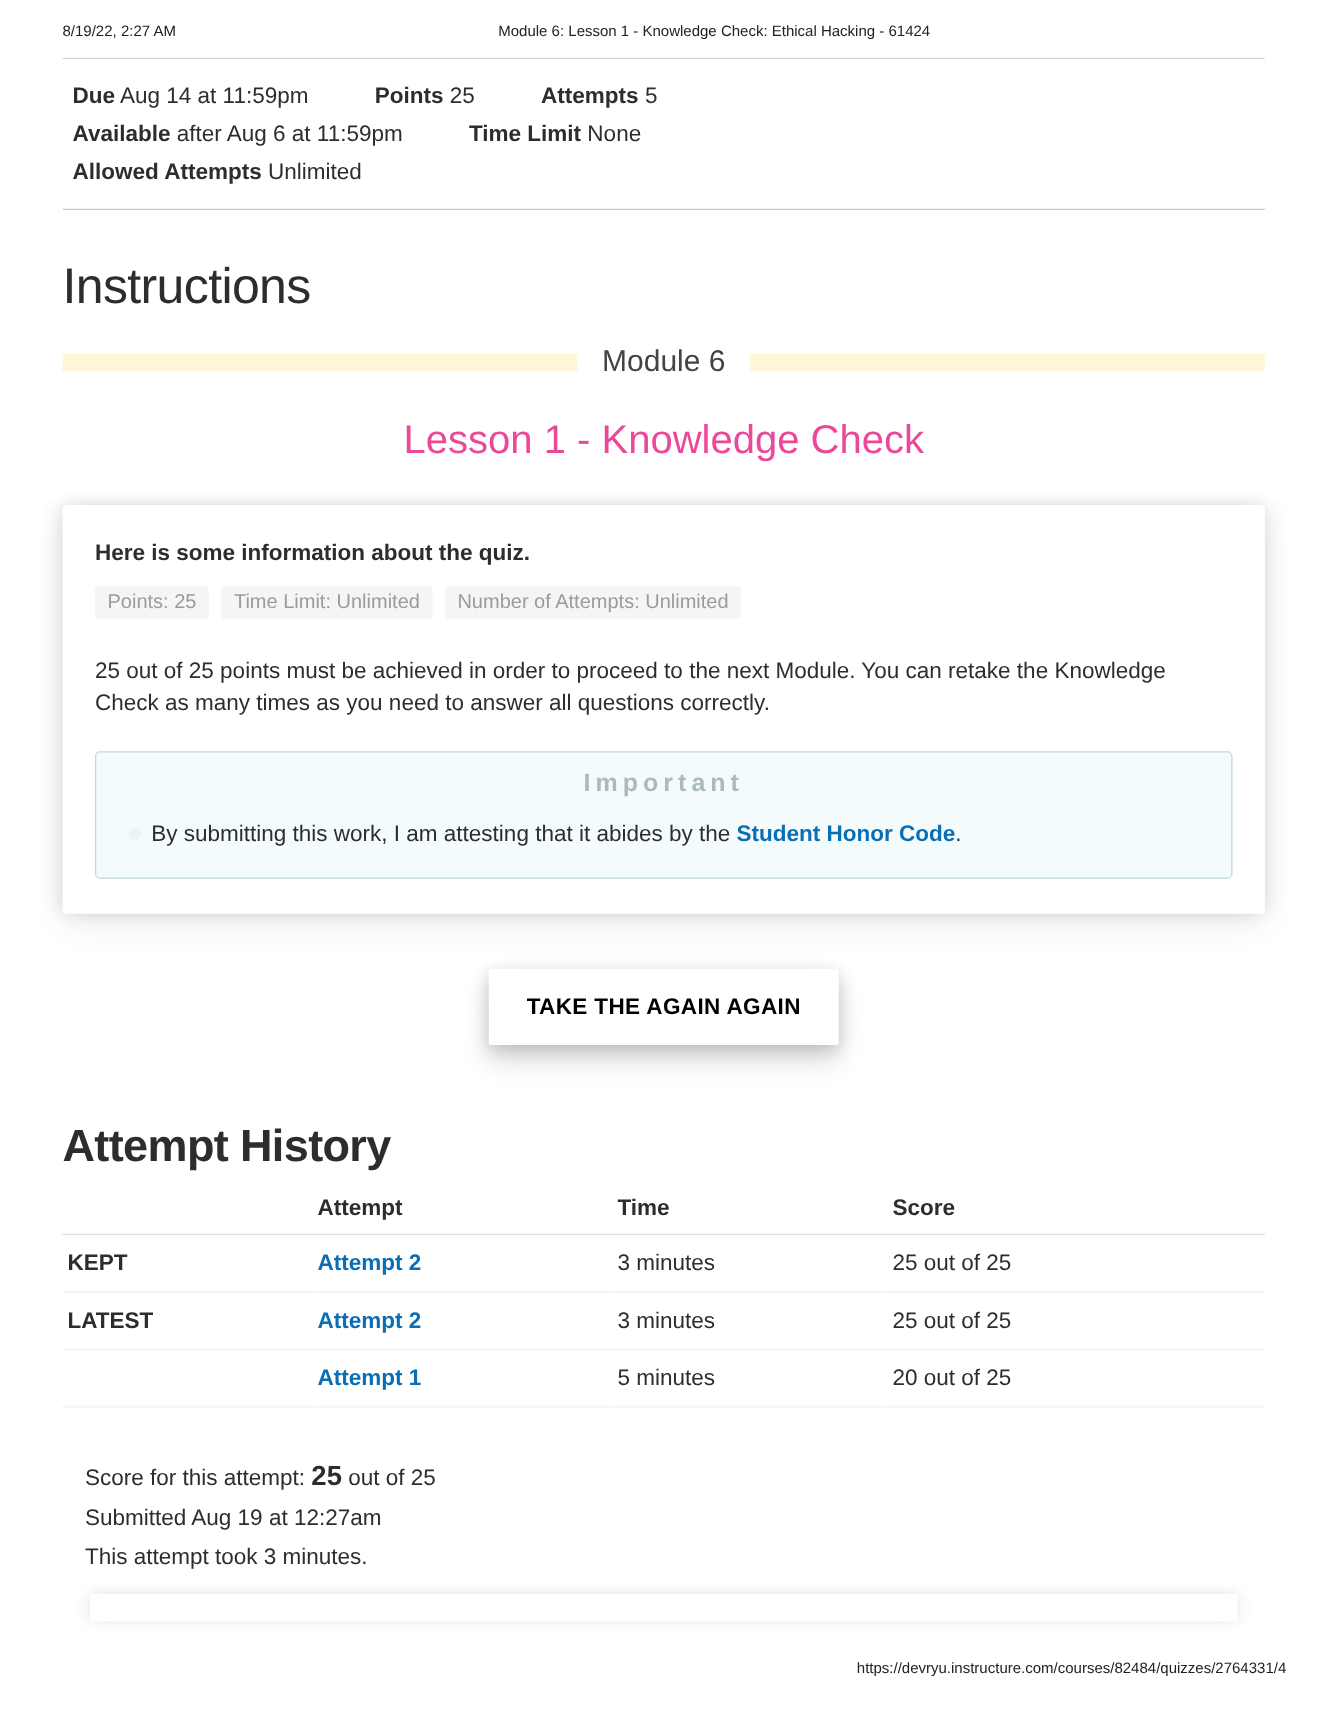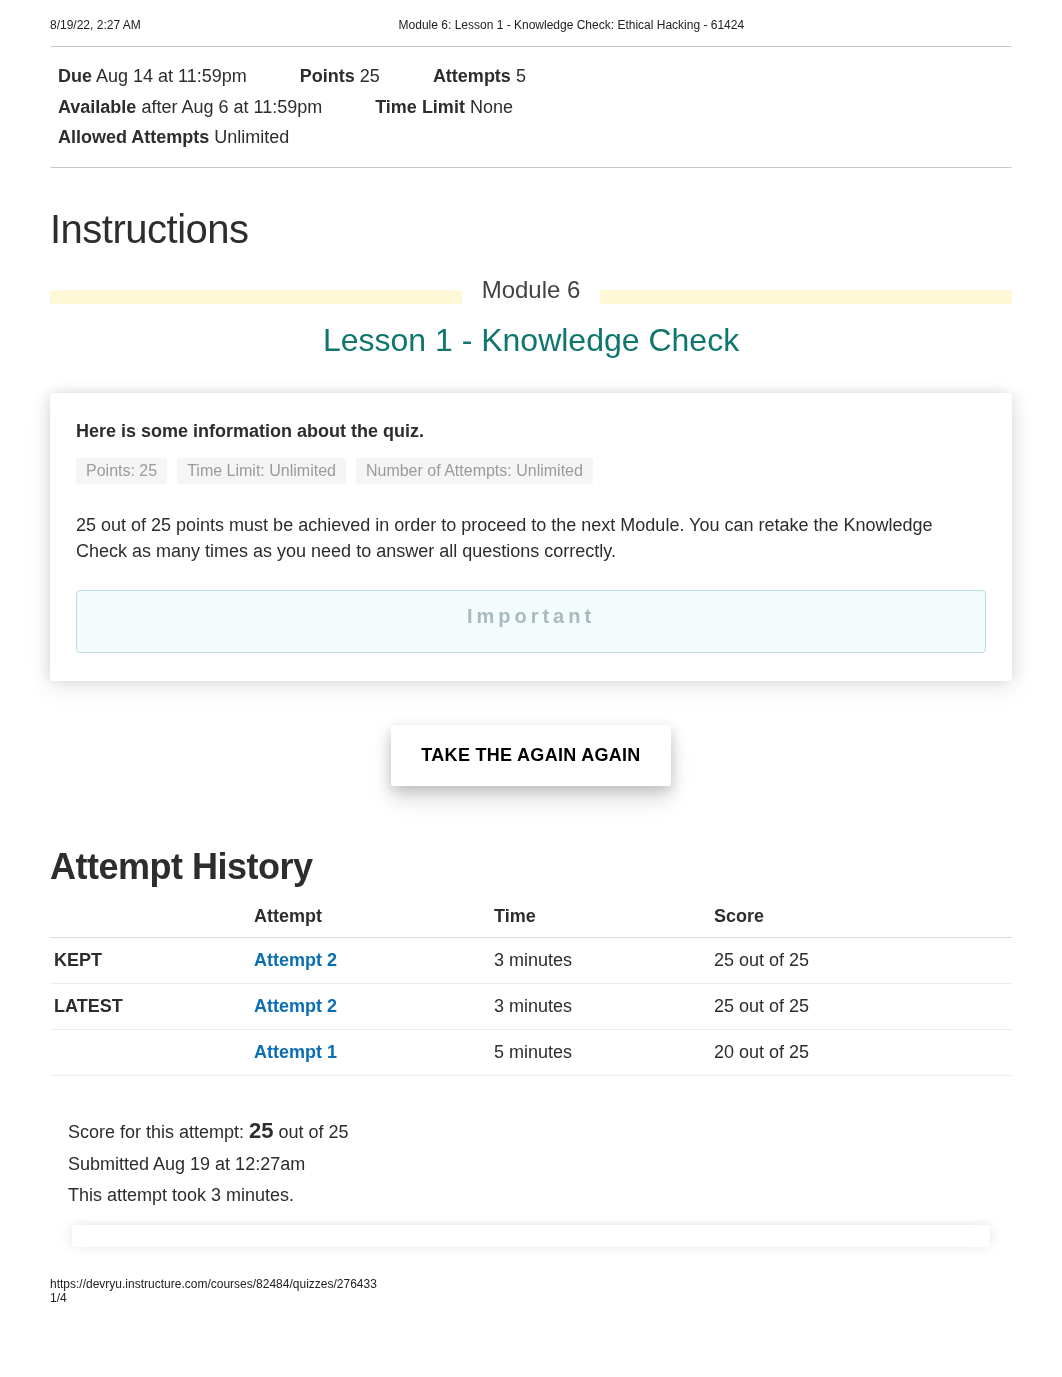--- a/index.html
+++ b/index.html
@@ -35,43 +35,43 @@
   .meta-item { display: inline; white-space: nowrap; }
   h1.instructions {
     font-family: "Arial Black", Arial, sans-serif;
     font-weight: 400;
     font-size: 40px;
     margin-top: 39px;
     letter-spacing: -0.5px;
   }
   .module-row {
     display: flex;
-    align-items: flex-end;
+    align-items: center;
     justify-content: center;
     margin-top: 24px;
     gap: 20px;
   }
   .yellow-bar {
     flex: 1;
     height: 14px;
     background: #fff7d6;
   }
   .module-label {
     font-family: Arial, sans-serif;
     font-size: 24px;
     color: #444;
     font-weight: 400;
   }
   .lesson-title {
     text-align: center;
     font-family: Arial, sans-serif;
-    color: #0f766e;
+    color: #ec4899;
     font-size: 32px;
     font-weight: 400;
-    margin-top: 18px;
+    margin-top: 29px;
     letter-spacing: 0;
   }
   .info-card {
     margin-top: 34px;
     border-radius: 3px;
     padding: 28px 26px 28px 26px;
     box-shadow:
       -2px -2px 10px rgba(0,0,0,0.03),
       -6px 0 14px rgba(0,0,0,0.05),
       6px 0 14px rgba(0,0,0,0.05),
@@ -195,21 +195,20 @@
     border-radius: 2px 2px 0 0;
     box-shadow: 0 -2px 4px rgba(0,0,0,0.02), -4px 0 12px rgba(0,0,0,0.05), 4px 0 12px rgba(0,0,0,0.05);
     background: #fff;
   }
   .print-footer {
     display: flex;
     justify-content: flex-end;
     font-size: 12px;
     color: #222;
     padding: 30px 33px 16px 50px;
-    flex-direction: column;
   }
 </style>
 </head>
 <body>
 
 <div class="print-header">
   <span>8/19/22, 2:27 AM</span>
   <span class="center">Module 6: Lesson 1 - Knowledge Check: Ethical Hacking - 61424</span>
   <span style="width:50px"></span>
 </div>
@@ -263,20 +262,26 @@
     <div class="intro">Here is some information about the quiz.</div>
     <div class="pill-row">
       <span class="pill">Points: 25</span>
       <span class="pill">Time Limit: Unlimited</span>
       <span class="pill">Number of Attempts: Unlimited</span>
     </div>
     <div class="info-para">25 out of 25 points must be achieved in order to proceed to the next Module. You can retake the Knowledge Check as many times as you need to answer all questions correctly.</div>
 
     <div class="important-box">
       <div class="important-title">Important</div>
+      <div class="important-text">
+        <span class="dot"></span>
+        <span>
+          <span>By submitting this work, I am attesting that it abides by the </span><a href="#" class="honor-link">Student Honor Code</a><span>.</span>
+        </span>
+      </div>
     </div>
   </div>
 
   <div class="take-again-wrap">
     <button class="take-again">TAKE THE AGAIN AGAIN</button>
   </div>
 
   <h1 class="history">Attempt History</h1>
 
   <table class="attempt">

